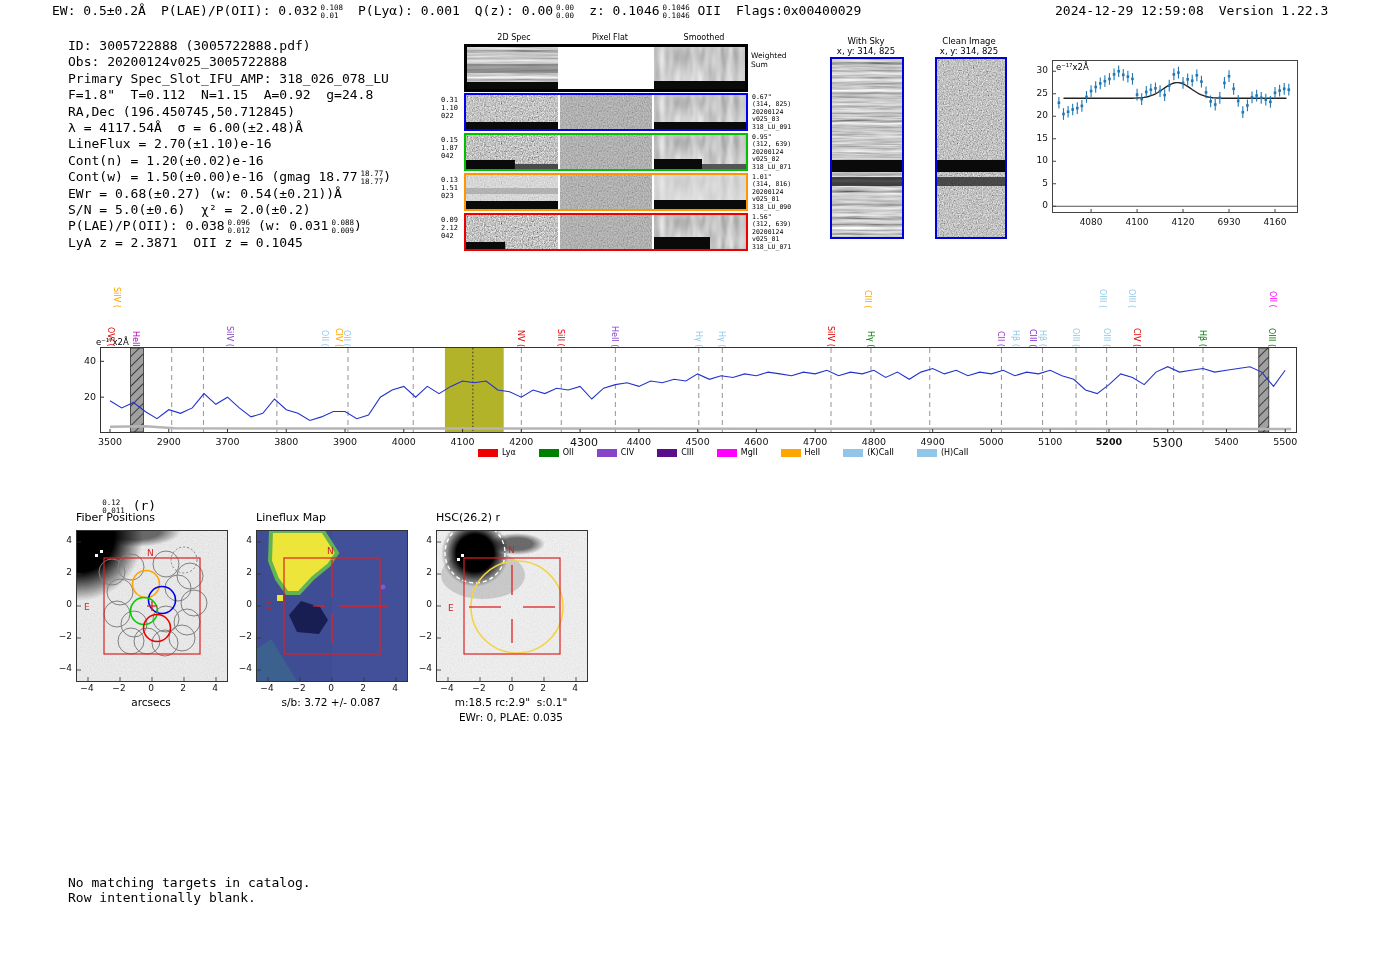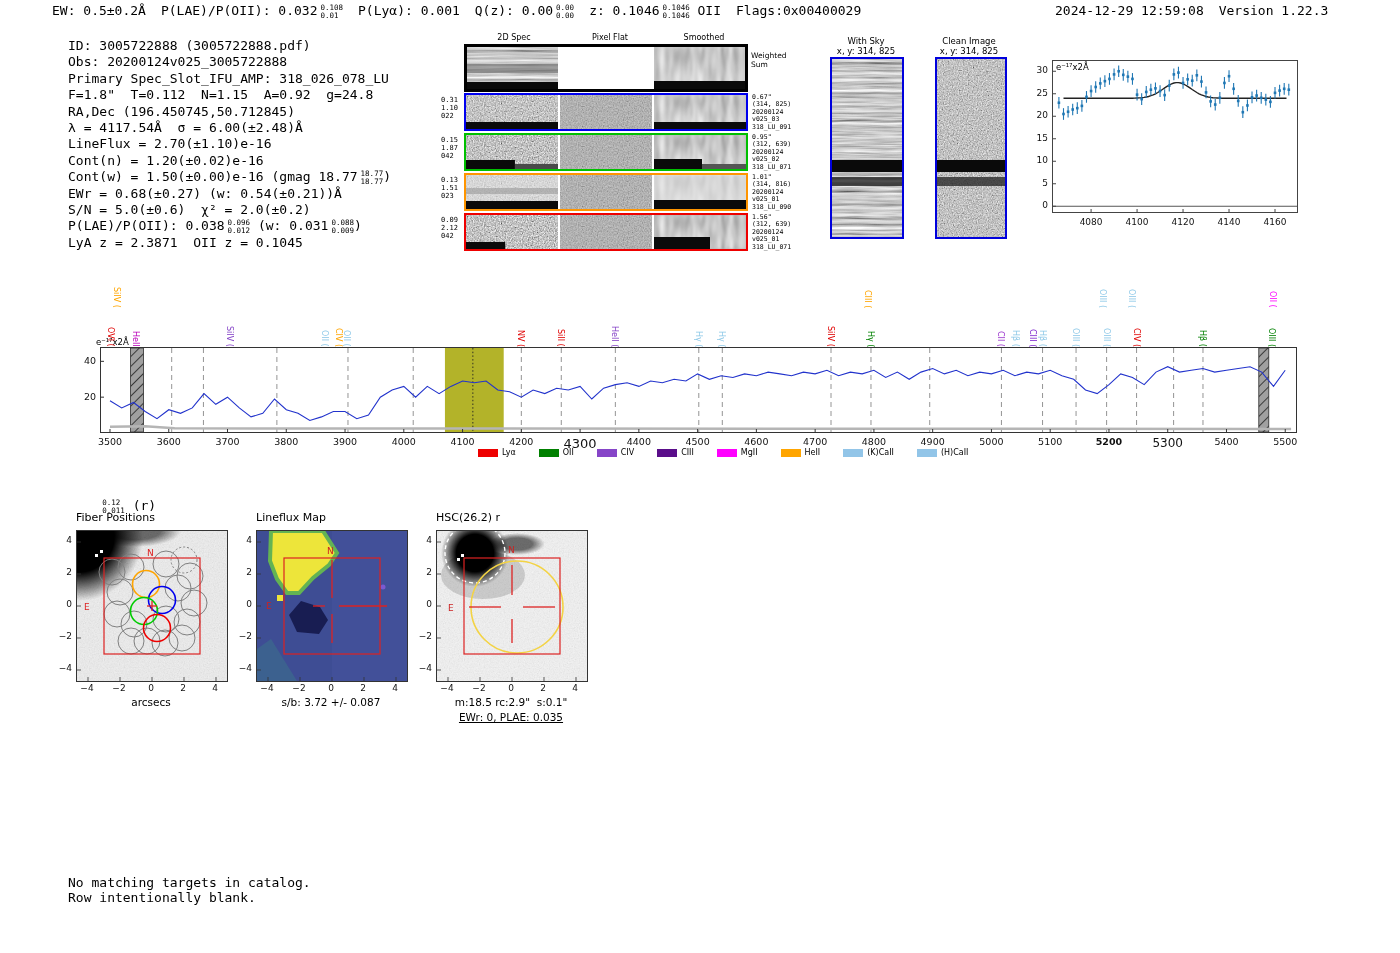--- a/index.html
+++ b/index.html
@@ -614,46 +614,46 @@
       <line x1="43" x2="43" y1="146" y2="150" stroke="#333" stroke-width="0.8"></line>
       <line x1="0" x2="4" y1="107" y2="107" stroke="#333" stroke-width="0.8"></line>
       <line x1="75" x2="75" y1="146" y2="150" stroke="#333" stroke-width="0.8"></line>
       <line x1="0" x2="4" y1="75" y2="75" stroke="#333" stroke-width="0.8"></line>
       <line x1="107" x2="107" y1="146" y2="150" stroke="#333" stroke-width="0.8"></line>
       <line x1="0" x2="4" y1="43" y2="43" stroke="#333" stroke-width="0.8"></line>
       <line x1="139" x2="139" y1="146" y2="150" stroke="#333" stroke-width="0.8"></line>
       <line x1="0" x2="4" y1="11" y2="11" stroke="#333" stroke-width="0.8"></line>
     </svg>
   <div class="abs cap" style="left:411px;top:696px;width:200px;">m:18.5 rc:2.9"  s:0.1"</div>
-  <div class="abs cap" style="left:411px;top:711px;width:200px;text-decoration:underline;">EWr: 0, PLAE: 0.035</div>
+  <div class="abs cap" style="left:411px;top:711px;width:200px;">EWr: 0, PLAE: 0.035</div>
 
   <div class="abs mono fut" style="left:68px;top:875px;">No matching targets in catalog.</div>
   <div class="abs mono fut" style="left:68px;top:890px;">Row intentionally blank.</div>
 
 <div class="ticklab tlC" style="left: 1075.08px; top: 217px; width: 32px;">4080</div>
     <div class="ticklab tlC" style="left: 1121.07px; top: 217px; width: 32px;">4100</div>
     <div class="ticklab tlC" style="left: 1167.05px; top: 217px; width: 32px;">4120</div>
-    <div class="ticklab tlC" style="left: 1213.03px; top: 217px; width: 32px;">4140</div>
+    <div class="ticklab tlC" style="left: 1213.03px; top: 217px; width: 32px;">6930</div>
     <div class="ticklab tlC" style="left: 1259.01px; top: 217px; width: 32px;">4160</div>
     <div class="ticklab tlR" style="left: 1014px; top: 200.25px; width: 34px;">0</div>
     <div class="ticklab tlR" style="left: 1014px; top: 177.75px; width: 34px;">5</div>
     <div class="ticklab tlR" style="left: 1014px; top: 155.25px; width: 34px;">10</div>
     <div class="ticklab tlR" style="left: 1014px; top: 132.75px; width: 34px;">15</div>
     <div class="ticklab tlR" style="left: 1014px; top: 110.25px; width: 34px;">20</div>
     <div class="ticklab tlR" style="left: 1014px; top: 87.75px; width: 34px;">25</div>
     <div class="ticklab tlR" style="left: 1014px; top: 65.25px; width: 34px;">30</div>
     <div class="ticklab tlC" style="left: 91.9897px; top: 436px; width: 36px; font-size: 9.5px;">3500</div>
-    <div class="ticklab tlC" style="left: 150.753px; top: 436px; width: 36px; font-size: 9.5px;">3600</div>
+    <div class="ticklab tlC" style="left: 150.753px; top: 436px; width: 36px; font-size: 9.5px;">2900</div>
     <div class="ticklab tlC" style="left: 209.515px; top: 436px; width: 36px; font-size: 9.5px;">3700</div>
     <div class="ticklab tlC" style="left: 268.278px; top: 436px; width: 36px; font-size: 9.5px;">3800</div>
     <div class="ticklab tlC" style="left: 327.041px; top: 436px; width: 36px; font-size: 9.5px;">3900</div>
     <div class="ticklab tlC" style="left: 385.804px; top: 436px; width: 36px; font-size: 9.5px;">4000</div>
     <div class="ticklab tlC" style="left: 444.567px; top: 436px; width: 36px; font-size: 9.5px;">4100</div>
     <div class="ticklab tlC" style="left: 503.33px; top: 436px; width: 36px; font-size: 9.5px;">4200</div>
-    <div class="ticklab tlC" style="left: 562.093px; top: 436px; width: 36px; font-size: 13px;">4300</div>
+    <div class="ticklab tlC" style="left: 562.093px; top: 436px; width: 36px; font-size: 11px; text-align: right;">4300</div>
     <div class="ticklab tlC" style="left: 620.856px; top: 436px; width: 36px; font-size: 9.5px;">4400</div>
     <div class="ticklab tlC" style="left: 679.619px; top: 436px; width: 36px; font-size: 9.5px;">4500</div>
     <div class="ticklab tlC" style="left: 738.381px; top: 436px; width: 36px; font-size: 9.5px;">4600</div>
     <div class="ticklab tlC" style="left: 797.144px; top: 436px; width: 36px; font-size: 9.5px;">4700</div>
     <div class="ticklab tlC" style="left: 855.907px; top: 436px; width: 36px; font-size: 9.5px;">4800</div>
     <div class="ticklab tlC" style="left: 914.67px; top: 436px; width: 36px; font-size: 9.5px;">4900</div>
     <div class="ticklab tlC" style="left: 973.433px; top: 436px; width: 36px; font-size: 9.5px;">5000</div>
     <div class="ticklab tlC" style="left: 1032.2px; top: 436px; width: 36px; font-size: 9.5px;">5100</div>
     <div class="ticklab tlC" style="left: 1090.96px; top: 436px; width: 36px; font-size: 9.5px; font-weight: bold;">5200</div>
     <div class="ticklab tlC" style="left: 1149.72px; top: 436px; width: 36px; font-size: 12px;">5300</div>

